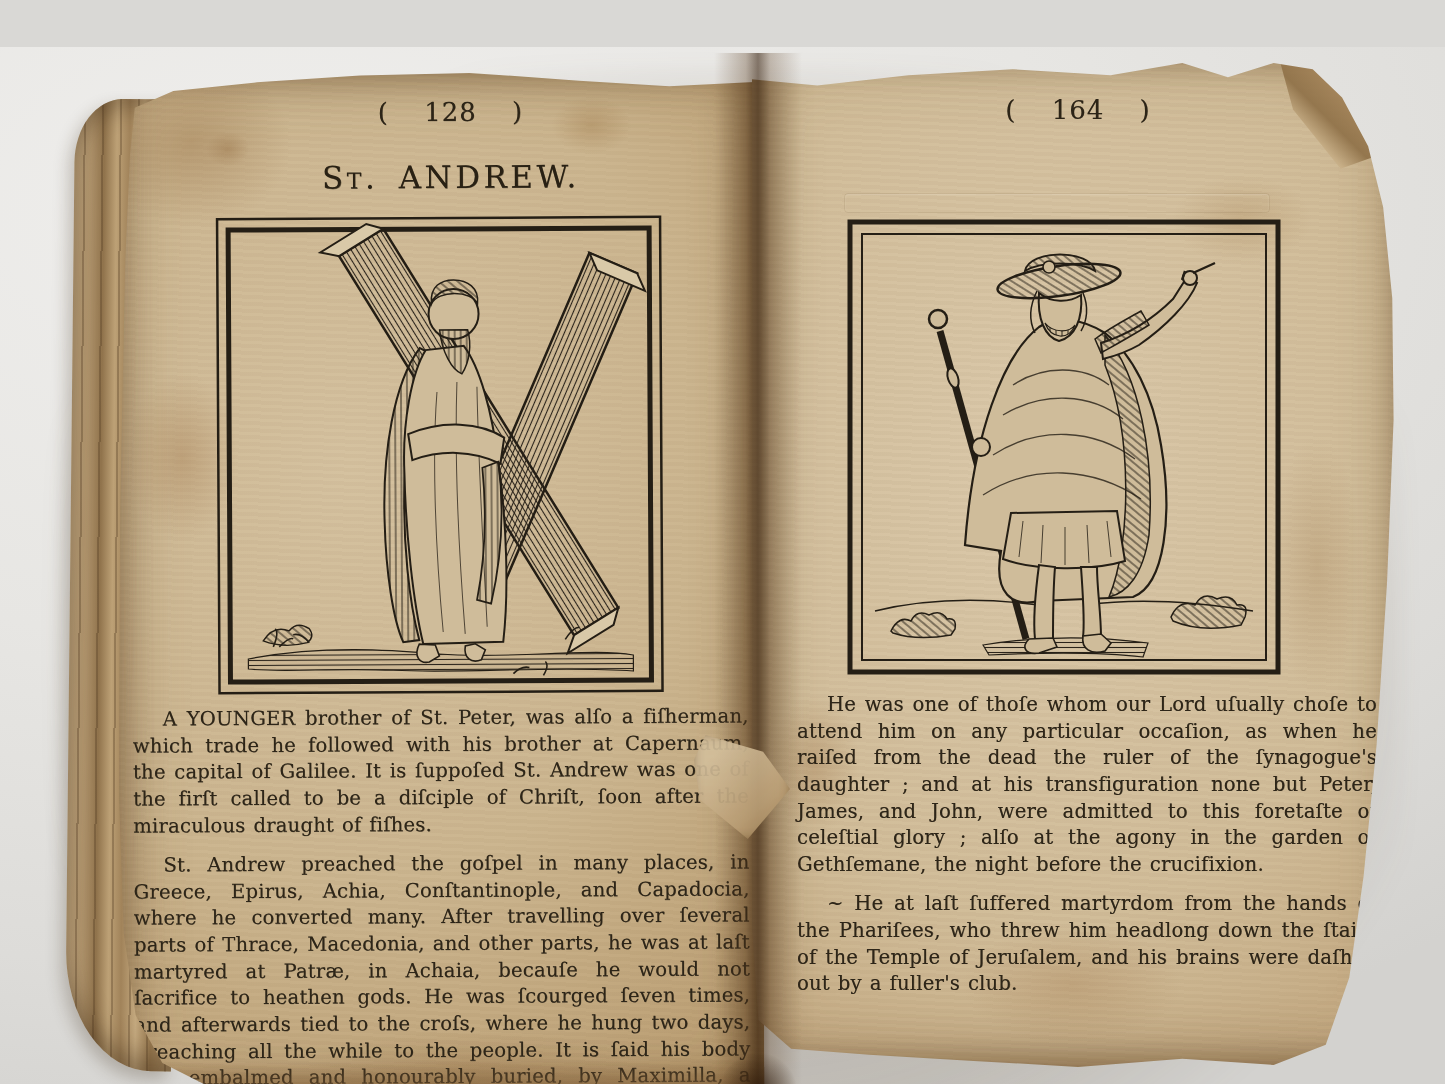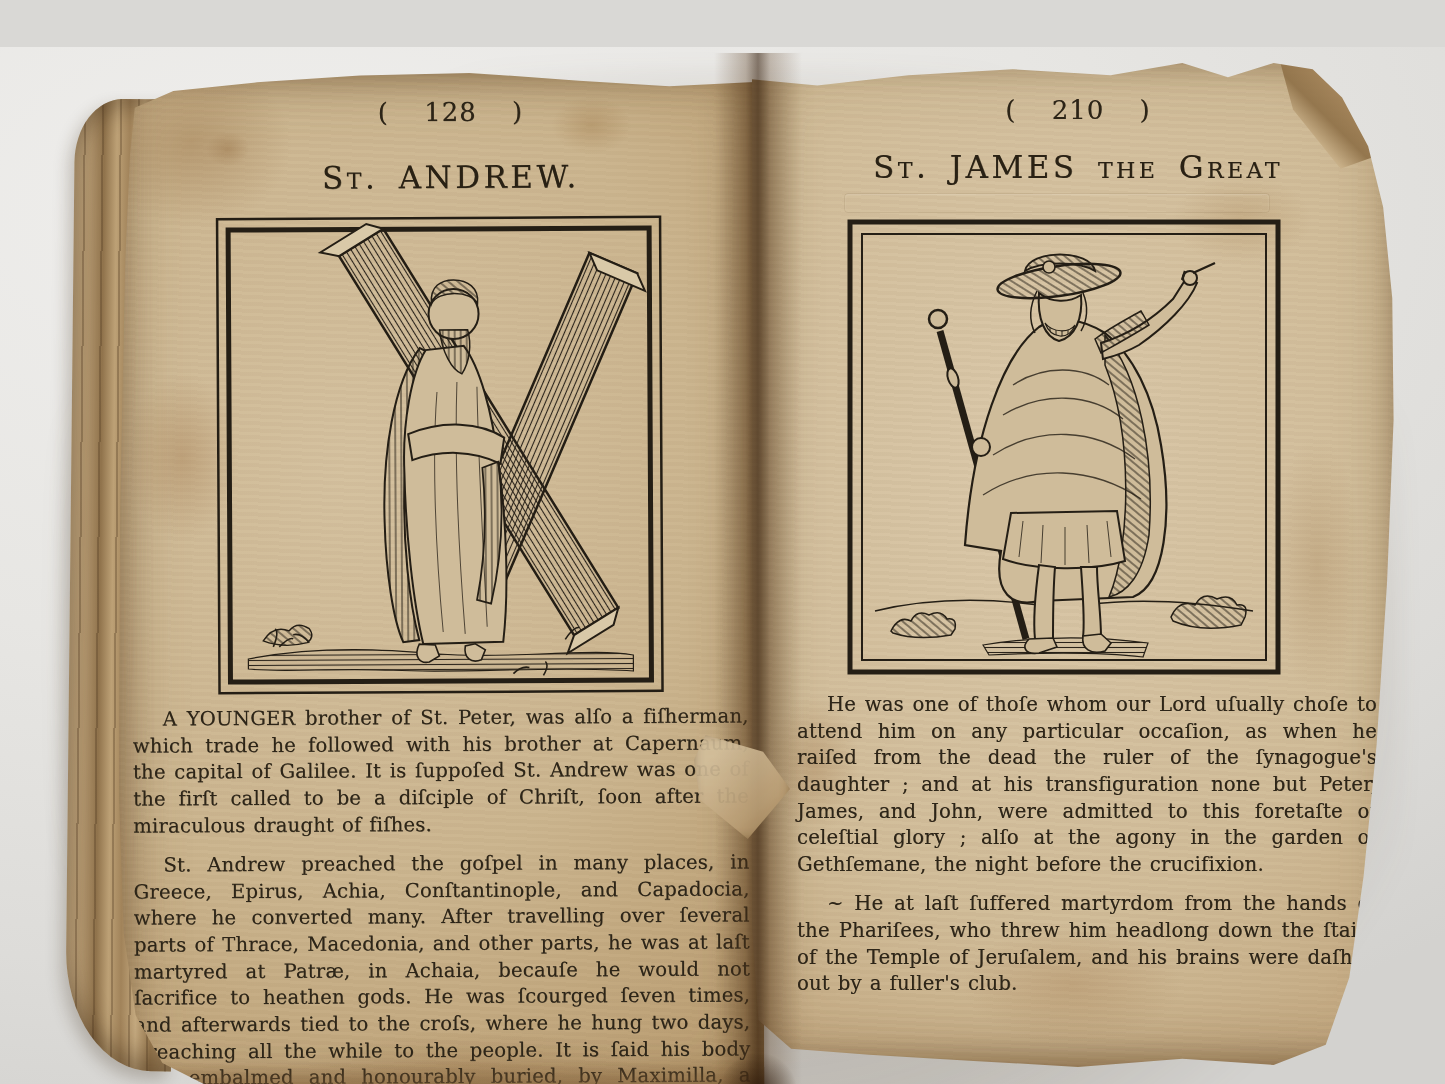--- a/index.html
+++ b/index.html
@@ -185,22 +185,21 @@
     <div class="page-curl"></div>
   </div>
 
   <div class="page right-page">
     <div class="stain" style="left:210px;top:870px;width:220px;height:120px;background:radial-gradient(closest-side,rgba(150,105,60,.24),rgba(150,105,60,0));"></div>
     <div class="stain" style="left:18px;top:640px;width:90px;height:140px;background:radial-gradient(closest-side,rgba(145,100,55,.26),rgba(145,100,55,0));"></div>
     <div class="stain" style="left:420px;top:120px;width:140px;height:90px;background:radial-gradient(closest-side,rgba(150,110,60,.22),rgba(150,110,60,0));"></div>
     <div class="stain" style="left:520px;top:380px;width:90px;height:260px;background:radial-gradient(closest-side,rgba(140,100,55,.20),rgba(140,100,55,0));"></div>
     <div class="fold-corner"></div>
 
-    <div class="folio rp-folio">( 210 )</div>
-    <div class="title rp-title">St. JAMES the Great</div>
+    <div class="folio rp-folio">( 164 )</div>
     <div class="emboss"></div>
 
     <div class="plate plate-right">
       <svg viewBox="0 0 442 464" xmlns="http://www.w3.org/2000/svg">
         <defs>
           <pattern id="jg" patternUnits="userSpaceOnUse" width="5" height="5">
               <path d="M0 2.5H5" stroke="#2a231a" stroke-width="1.1"></path>
             </pattern>
           <pattern id="jv" patternUnits="userSpaceOnUse" width="6" height="6">
               <path d="M3 0V6" stroke="#2a231a" stroke-width="1"></path>

